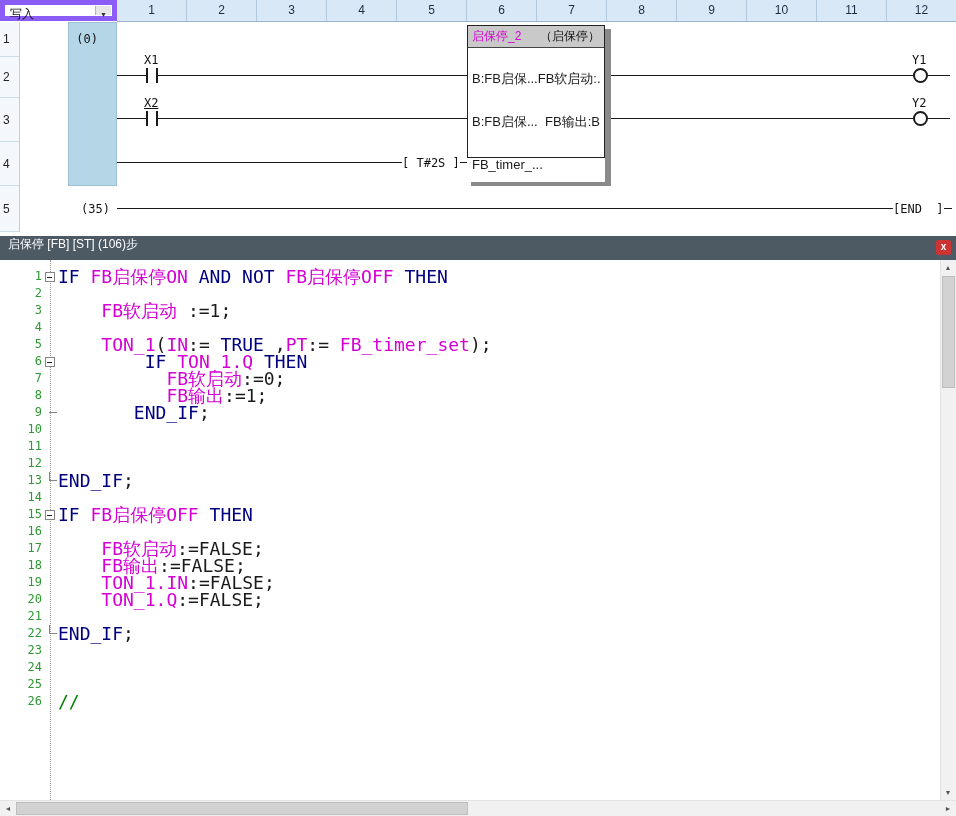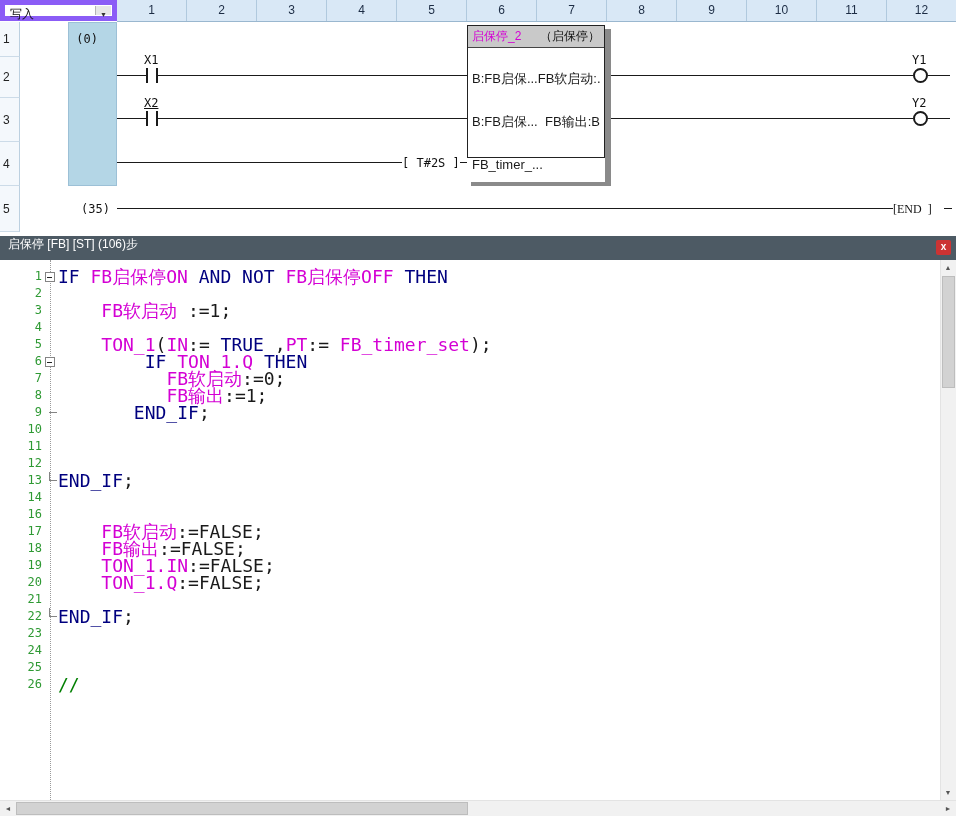--- a/index.html
+++ b/index.html
@@ -119,21 +119,21 @@
   <div class="contact" style="left:146px;top:68px;"></div>
   <div class="elem-label" style="left:144px;top:96px;text-decoration:underline;">X2</div>
   <div class="contact" style="left:146px;top:111px;"></div>
 
   <div class="elem-label" style="left:912px;top:53px;">Y1</div>
   <div class="coil" style="left:913px;top:68px;"></div>
   <div class="elem-label" style="left:912px;top:96px;">Y2</div>
   <div class="coil" style="left:913px;top:111px;"></div>
 
   <div class="inline-op" style="left:402px;top:156px;">[ T#2S ]</div>
-  <div class="inline-op" style="left:893px;top:202px;font-family:Liberation Serif, serif;">[END  ]</div>
+  <div class="inline-op" style="left:893px;top:202px;">[END  ]</div>
 
   <div class="fb-shadow-r"></div>
   <div class="fb-shadow-b"></div>
   <div class="fb-box">
     <div class="fb-header">
       <span class="fb-title">启保停_2</span>
       <span class="fb-sub">（启保停）</span>
     </div>
     <div class="fb-pins">
         <div class="fb-pin-row" style="top: 44px;">
@@ -223,20 +223,25 @@
         <span class="ln">13</span>
         <span class="fold fold-corner"></span>
         <span class="code-text"><span class="tk-kw">END_IF</span><span class="tk-pl">;</span></span>
       </div>
       <div class="code-line">
         <span class="ln">14</span>
         <span class="fold"></span>
         <span class="code-text"></span>
       </div>
       <div class="code-line">
+        <span class="ln">15</span>
+        <span class="fold fold-box"></span>
+        <span class="code-text"><span class="tk-kw">IF </span><span class="tk-var">FB启保停OFF</span><span class="tk-pl"> </span><span class="tk-kw">THEN</span></span>
+      </div>
+      <div class="code-line">
         <span class="ln">16</span>
         <span class="fold"></span>
         <span class="code-text"></span>
       </div>
       <div class="code-line">
         <span class="ln">17</span>
         <span class="fold"></span>
         <span class="code-text"><span class="tk-pl">    </span><span class="tk-var">FB软启动</span><span class="tk-pl">:=FALSE;</span></span>
       </div>
       <div class="code-line">

